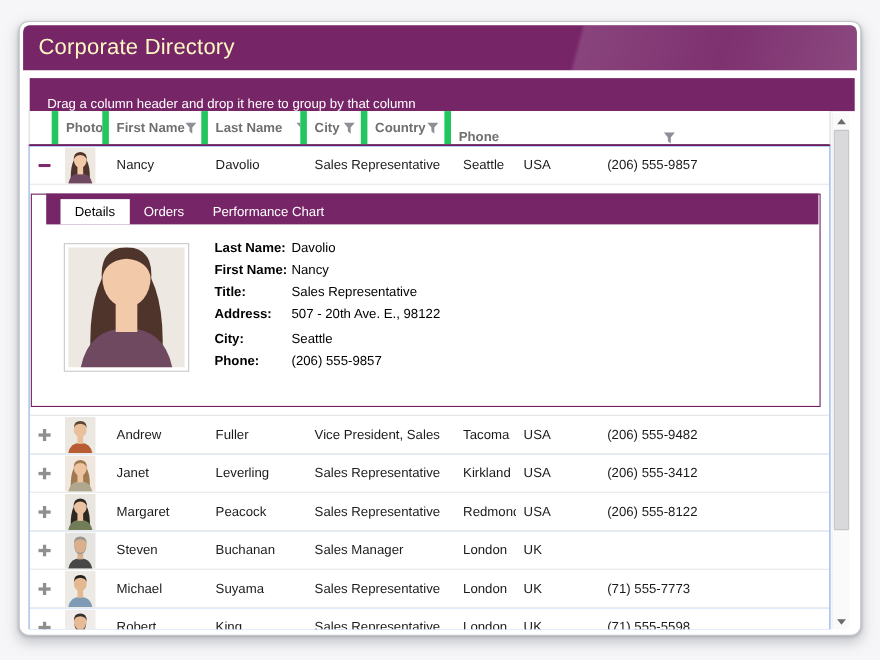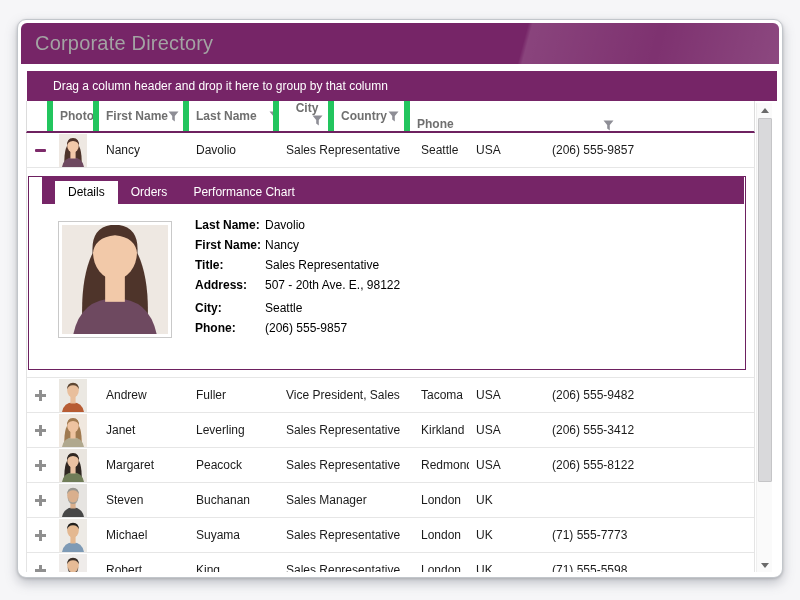--- a/index.html
+++ b/index.html
@@ -6,26 +6,26 @@
     background:#f6f6f8;font-family:"Liberation Sans",sans-serif;}
   .window{position:absolute;left:17px;top:19px;width:764px;height:557px;
     background:#fff;border:1px solid #c2c6cb;border-radius:9px;
     box-shadow:0 5px 12px rgba(90,95,110,.35),0 1px 3px rgba(0,0,0,.18);}
   .titlebar{position:absolute;left:3px;top:3px;right:3px;height:41px;
     background:#762567;border-radius:6px 6px 0 0;display:flex;align-items:center;
     padding-left:14px;overflow:hidden;}
   .titlebar::after{content:"";position:absolute;top:0;right:0;width:58%;height:100%;
     background:linear-gradient(105deg,rgba(255,255,255,0) 42%,rgba(255,255,255,.14) 43%,
     rgba(255,255,255,.06) 72%,rgba(255,255,255,.16) 100%);pointer-events:none;}
-  .title-text{color:#a3a3a3;font-size:20px;letter-spacing:.2px;position:relative;z-index:1;}
+  .title-text{color:#fef9c3;font-size:20px;letter-spacing:.2px;position:relative;z-index:1;}
   .content{position:absolute;left:3px;top:44px;right:3px;bottom:3px;background:#fff;
     border-radius:0 0 6px 6px;overflow:hidden;}
   
   .groupbar{position:absolute;left:6px;top:7px;width:750px;height:30px;background:#762567;
-    display:flex;align-items:center;padding-left:26px;box-sizing:border-box;}
+    display:flex;align-items:flex-end;padding-left:16px;box-sizing:border-box;}
   .groupbar span{color:#fff;font-size:12px;}
   
   .grid-header{position:absolute;left:5px;top:37px;width:727px;height:30px;display:flex;
     border-bottom:2px solid #6e2160;border-left:1px solid #dcdcdc;border-right:1px solid #dcdcdc;
     box-sizing:content-box;background:#fff;}
   .hcell{display:flex;align-items:center;border-right:6px solid #22c55e;box-sizing:border-box;
     padding-left:7px;overflow:hidden;}
   .hcell:last-child{border-right:none;align-items:flex-end;}
   .hcell .hlabel{font-size:12px;font-weight:bold;color:#6f6f6f;white-space:nowrap;}
   .filter-btn{margin-left:auto;margin-right:5px;display:flex;align-items:center;}
@@ -99,21 +99,21 @@
           </span>
         </div>
         <div class="hcell" style="width: 90px; gap: 12px;">
           <span class="hlabel">Last Name</span>
           <span class="filter-btn">
             <svg width="11" height="11" viewBox="0 0 11 11">
               <path d="M0.5,0.5 H10.5 L6.8,5 V10.5 L4.2,8.4 V5 Z" fill="#8e8e96"></path>
             </svg>
           </span>
         </div>
-        <div class="hcell" style="width: 55px; flex-direction: column;">
+        <div class="hcell" style="width: 55px;">
           <span class="hlabel">City</span>
           <span class="filter-btn">
             <svg width="11" height="11" viewBox="0 0 11 11">
               <path d="M0.5,0.5 H10.5 L6.8,5 V10.5 L4.2,8.4 V5 Z" fill="#8e8e96"></path>
             </svg>
           </span>
         </div>
         <div class="hcell" style="width: 76px;">
           <span class="hlabel">Country</span>
           <span class="filter-btn">

